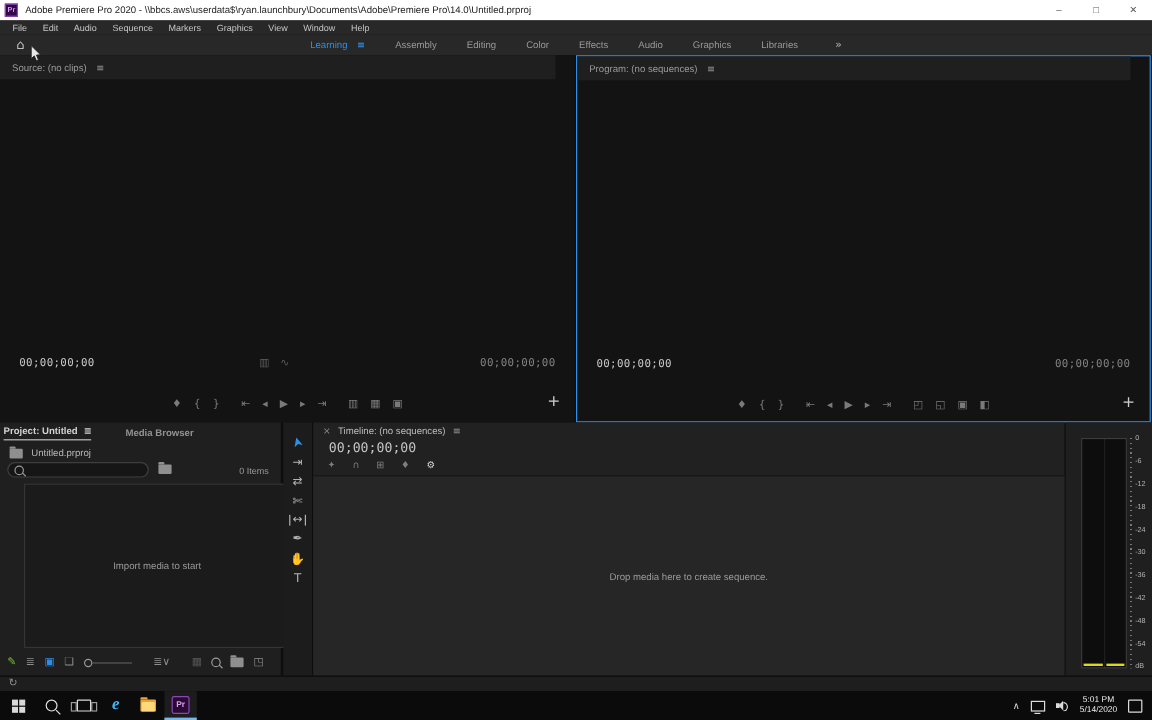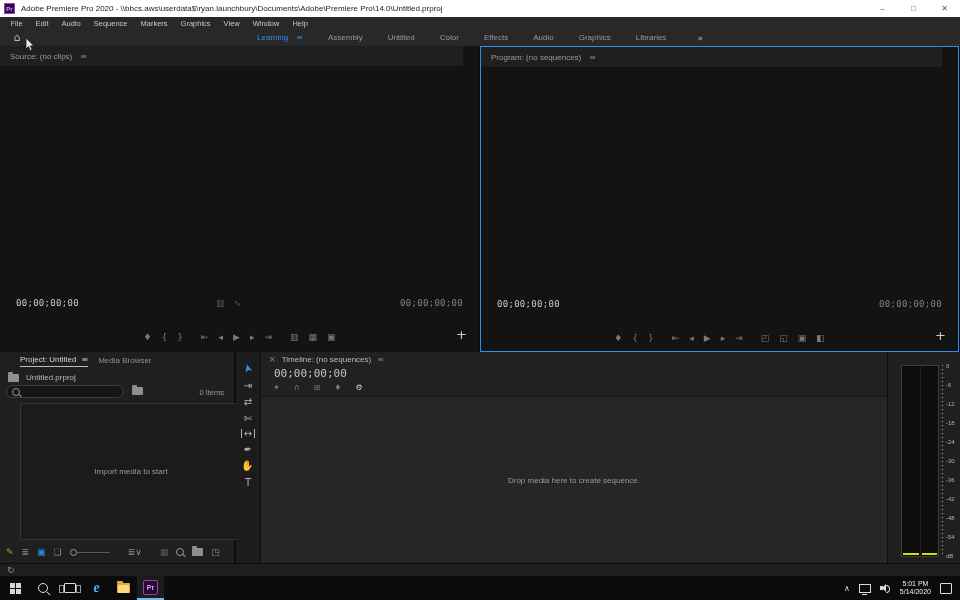--- a/index.html
+++ b/index.html
@@ -35,21 +35,21 @@
   .tc-left{left:16px;color:#c9c9c9;}
   .tc-right{right:16px;color:#828282;}
   #src-drag{position:absolute;left:216px;top:1px;display:flex;gap:9px;}
   #src-drag .t-icon{color:#5c5c5c;}
   .transport-row{position:absolute;left:0;right:0;top:283px;height:16px;display:flex;align-items:center;justify-content:center;gap:10px;}
   .t-icon{font-size:9px;color:#7a7a7a;line-height:12px;}
   .t-icon.grp{margin-left:8px;}
   .add-btn{position:absolute;right:12px;top:281px;font-size:13px;color:#cdcdcd;}
   
   #project-panel{position:absolute;left:0;top:352px;width:234px;height:211px;background:#1f1f1f;}
-  .proj-tabs{position:absolute;top:0;left:0;right:0;height:17px;display:flex;align-items:center;padding-left:20px;gap:0;}
+  .proj-tabs{position:absolute;top:0;left:0;right:0;height:17px;display:flex;align-items:center;padding-left:3px;gap:18px;font-weight:bold;}
   .proj-tab-active{font-size:8px;color:#d2d2d2;border-bottom:1px solid #bdbdbd;padding-bottom:2px;display:flex;gap:5px;}
   .proj-tab{font-size:8px;color:#929292;margin-left:10px;}
   .bin-row{position:absolute;top:21px;left:8px;display:flex;align-items:center;gap:7px;}
   .bin-name{font-size:8px;color:#b8b8b8;}
   .folder{position:relative;width:11px;height:8px;background:#8f8f8f;border-radius:1px;display:inline-block;}
   .folder::before{content:"";position:absolute;top:-2px;left:0;width:5px;height:2px;background:#8f8f8f;border-radius:1px 1px 0 0;}
   .search-row{position:absolute;top:33px;left:6px;right:6px;height:14px;}
   .search-box{position:absolute;left:0;top:0;width:118px;height:13px;background:#161616;border:1px solid #3e3e3e;border-radius:7px;box-sizing:border-box;}
   .mag{position:relative;width:6px;height:6px;border:1px solid #9a9a9a;border-radius:50%;display:inline-block;}
   .mag::after{content:"";position:absolute;width:4px;height:1px;background:#9a9a9a;right:-3px;bottom:-1px;transform:rotate(45deg);}
@@ -159,21 +159,21 @@
       <span class="menu-item" data-name="menu-window">Window</span>
       <span class="menu-item" data-name="menu-help">Help</span>
     </div>
 
   <div class="wsbar" data-name="workspace-bar">
     <div class="home-btn g" data-name="home-button">⌂</div>
     <div id="ws-tabs" data-name="workspace-tabs">
         <span class="ws-tab active" data-name="workspace-tab-learning">Learning</span>
         <span class="ws-menu g" data-name="workspace-tab-menu-icon">≡</span>
         <span class="ws-tab" data-name="workspace-tab-assembly">Assembly</span>
-        <span class="ws-tab" data-name="workspace-tab-editing">Untitled</span>
+        <span class="ws-tab" data-name="workspace-tab-editing">Editing</span>
         <span class="ws-tab" data-name="workspace-tab-color">Color</span>
         <span class="ws-tab" data-name="workspace-tab-effects">Effects</span>
         <span class="ws-tab" data-name="workspace-tab-audio">Audio</span>
         <span class="ws-tab" data-name="workspace-tab-graphics">Graphics</span>
         <span class="ws-tab" data-name="workspace-tab-libraries">Libraries</span>
         <span class="ws-overflow g" data-name="workspace-overflow-chevron">»</span>
       </div>
   </div>
 
   <svg class="cursor" data-name="mouse-cursor" width="10" height="14" viewBox="0 0 10 14">

